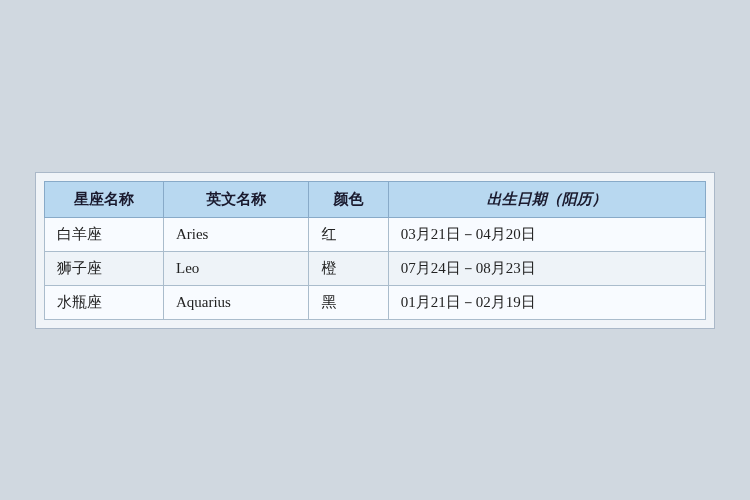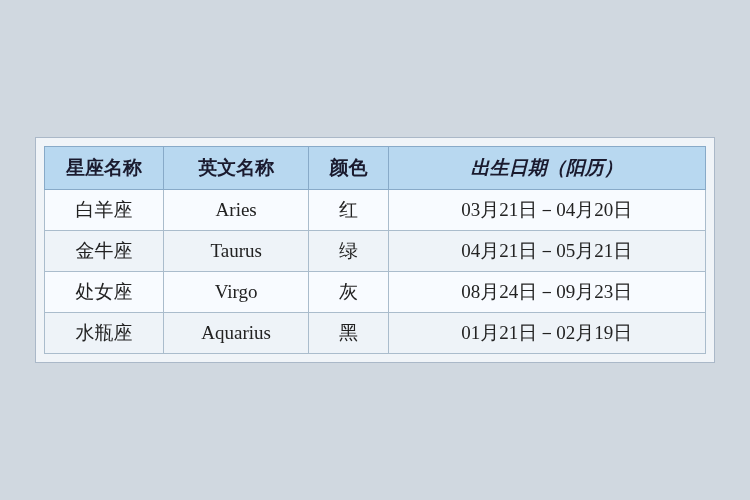--- a/index.html
+++ b/index.html
@@ -21,36 +21,35 @@
     .table-container {
       background-color: #f0f4f8;
       border: 1px solid #aab8c8;
       padding: 8px;
       width: 680px;
     }
 
     table {
       width: 100%;
       border-collapse: collapse;
-      font-size: 19px;
+      font-size: 15px;
     }
 
     thead tr th {
       background-color: #b8d8f0;
       border: 1px solid #88aac8;
       padding: 8px 12px;
       text-align: center;
       font-weight: bold;
       color: #1a1a2e;
     }
 
     tbody tr td {
       border: 1px solid #aabccc;
       padding: 7px 12px;
-      text-align: center;
       color: #222;
       background-color: #f8fbff;
     }
 
     tbody tr:nth-child(even) td {
       background-color: #eef3f8;
     }
 
     .col-chinese { width: 18%; }
     .col-english { width: 22%; }
@@ -71,30 +70,24 @@
       </tr>
     </thead>
     <tbody id="table-body">
     <tr>
           <td>白羊座</td>
           <td>Aries</td>
           <td>红</td>
           <td>03月21日－04月20日</td>
         </tr>
         <tr>
-          <td>金牛座</td>
-          <td>Taurus</td>
-          <td>绿</td>
-          <td>04月21日－05月21日</td>
-        </tr>
-        <tr>
-          <td>处女座</td>
-          <td>Virgo</td>
-          <td>灰</td>
-          <td>08月24日－09月23日</td>
+          <td>狮子座</td>
+          <td>Leo</td>
+          <td>橙</td>
+          <td>07月24日－08月23日</td>
         </tr>
         <tr>
           <td>水瓶座</td>
           <td>Aquarius</td>
           <td>黑</td>
           <td>01月21日－02月19日</td>
         </tr>
       </tbody>
   </table>
 </div>

